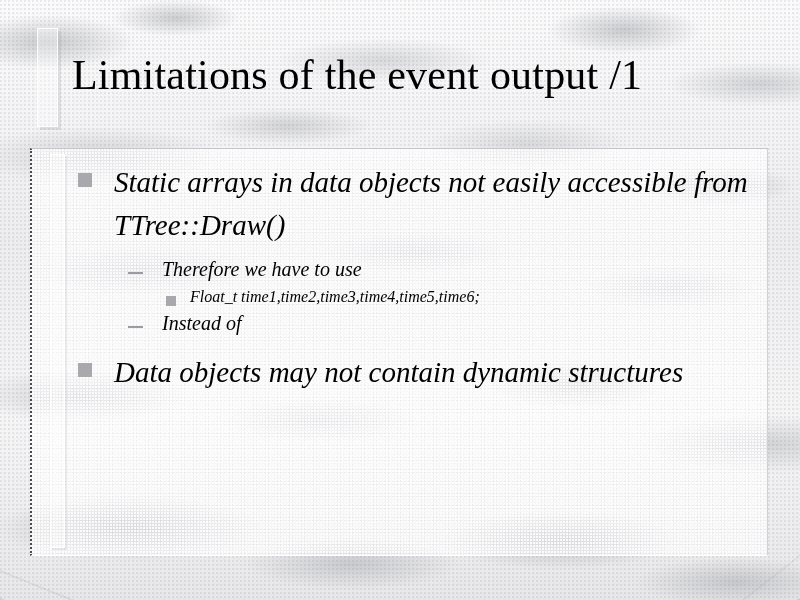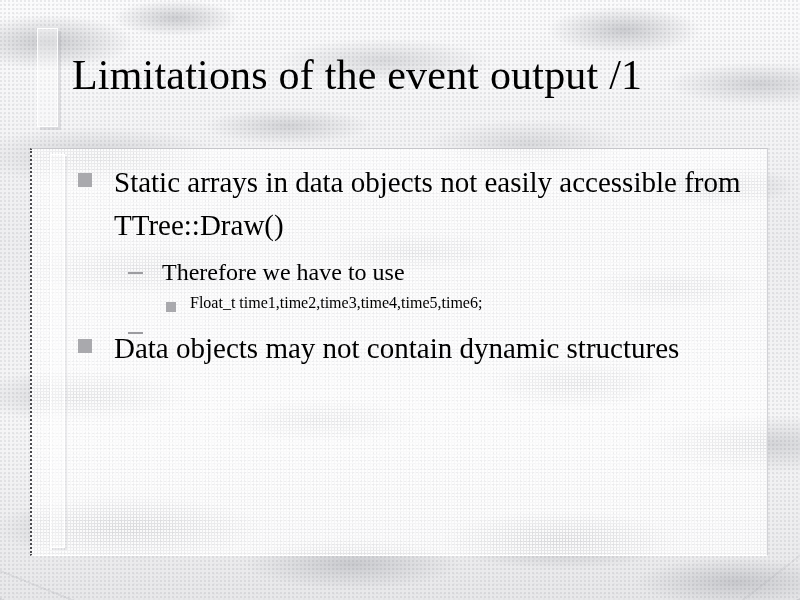--- a/index.html
+++ b/index.html
@@ -141,20 +141,21 @@
     position: absolute;
     left: 46px;
     top: 12px;
     right: 8px;
     z-index: 3;
   }
   .bullet-row {
     position: relative;
     display: block;
     color: #000000;
+    font-style: italic;
   }
   .bullet-row .marker {
     position: absolute;
     display: block;
   }
   .bullet-row .text {
     display: block;
     color: #000000;
   }
 
@@ -181,21 +182,21 @@
     margin-bottom: 1px;
   }
   .lvl2 .marker {
     left: 50px;
     top: 17px;
     width: 15px;
     height: 2px;
     background: #9c9ca0;
   }
   .lvl2 .text {
-    font-size: 24px;
+    font-size: 20px;
     line-height: 1.45;
   }
 
   
   .lvl3 {
     padding-left: 112px;
     margin-bottom: 1px;
   }
   .lvl3 .marker {
     left: 88px;
@@ -242,20 +243,21 @@
         <span class="text">Therefore we have to use</span>
       </div>
 
       <div class="bullet-row lvl3">
         <span class="marker"></span>
         <span class="text">Float_t time1,time2,time3,time4,time5,time6;</span>
       </div>
 
       <div class="bullet-row lvl2">
         <span class="marker"></span>
+        <span class="text">Instead of</span>
       </div>
 
 
       <div class="gap-md"></div>
 
       <div class="bullet-row lvl1">
         <span class="marker"></span>
         <span class="text">Data objects may not contain dynamic structures</span>
       </div>
 

